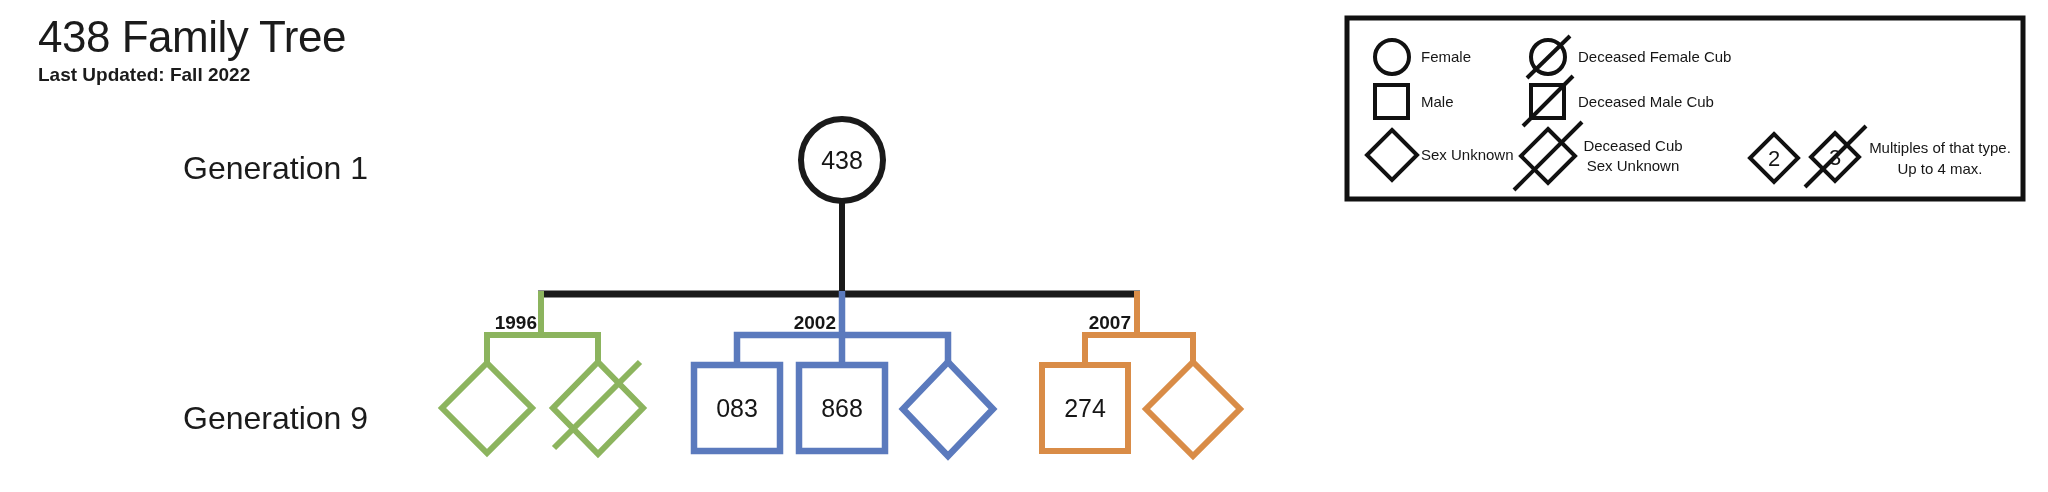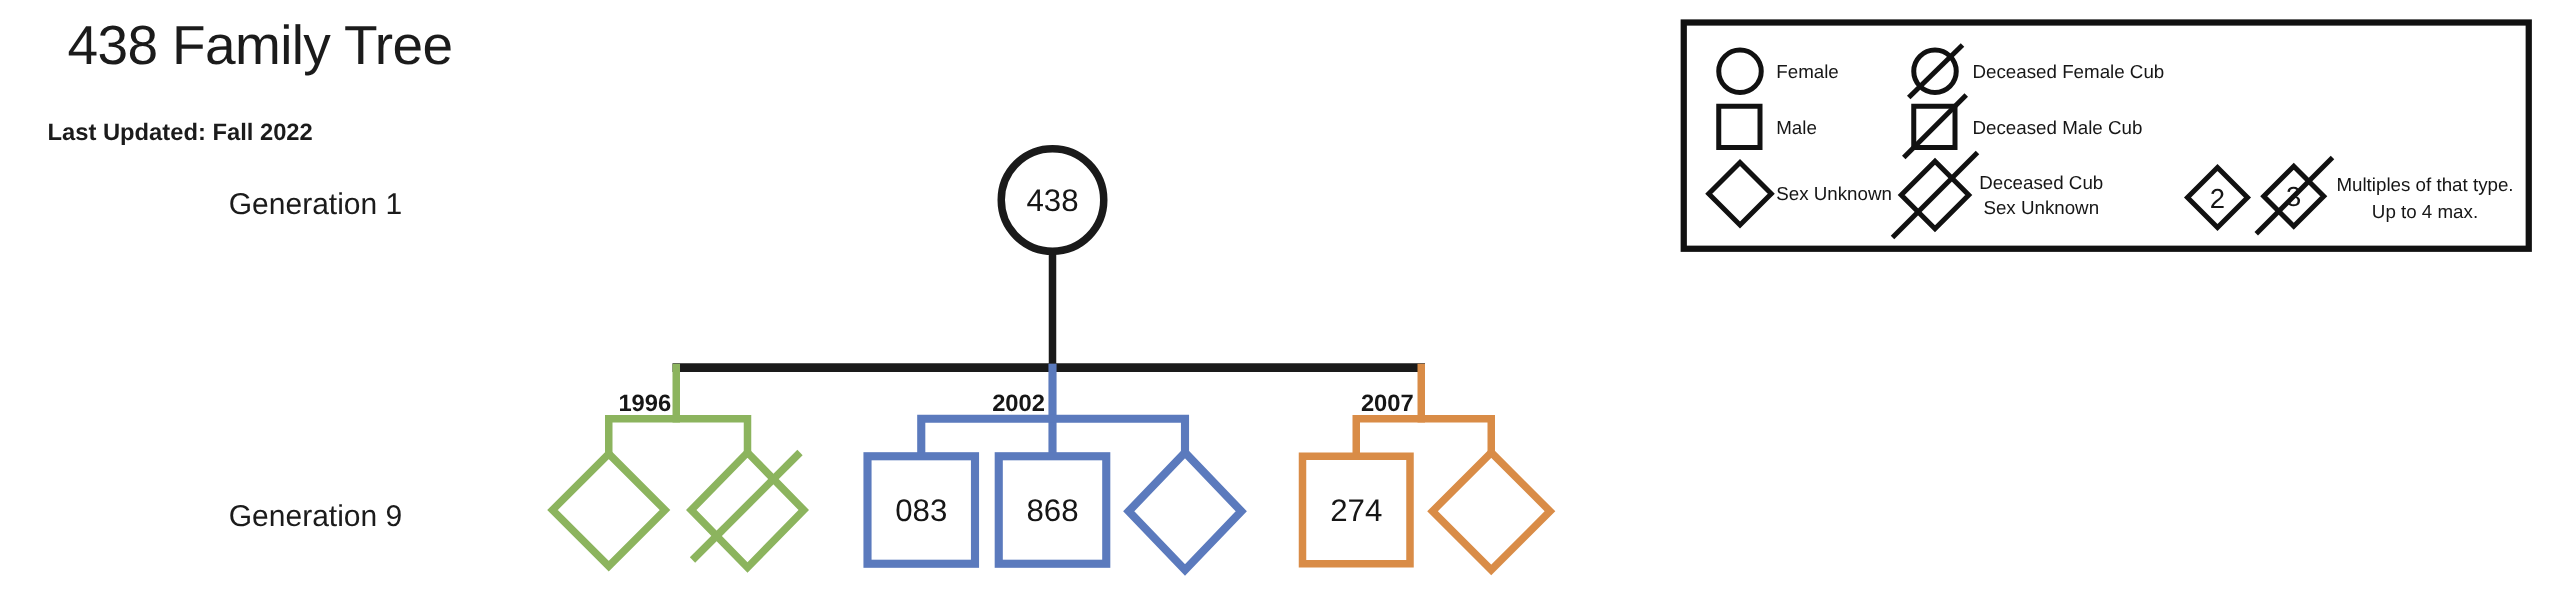--- a/index.html
+++ b/index.html
@@ -1,20 +1,20 @@
 <!DOCTYPE html>
 <html><head>
 <meta charset="utf-8">
 <style>
   html,body{margin:0;padding:0;background:#ffffff;}
   .stage{position:relative;width:2048px;height:492px;background:#ffffff;overflow:hidden;
          font-family:"Liberation Sans",sans-serif;color:#1a1a1a;}
-  .title{position:absolute;left:38px;top:12px;font-size:44px;font-weight:400;letter-spacing:-0.5px;color:#1b1b1b;margin-left:16px;}
-  .subtitle{position:absolute;left:38px;top:96px;font-size:19px;font-weight:600;color:#1b1b1b;}
-  .gen-label{position:absolute;left:183px;font-size:24px;font-weight:400;color:#1b1b1b;}
+  .title{position:absolute;left:38px;top:12px;font-size:44px;font-weight:400;letter-spacing:-0.5px;color:#1b1b1b;}
+  .subtitle{position:absolute;left:38px;top:64px;font-size:19px;font-weight:600;color:#1b1b1b;}
+  .gen-label{position:absolute;left:183px;font-size:32px;font-weight:400;color:#1b1b1b;}
   .gen1{top:150px;}
   .gen2{top:400px;}
   svg{position:absolute;left:0;top:0;}
   .t{font-family:"Liberation Sans",sans-serif;fill:#161616;}
   .node-num{font-size:25px;}
   .year{font-size:19px;font-weight:600;}
   .leg{font-size:15px;}
   .leg-num{font-size:22px;}
 </style>
 </head>

